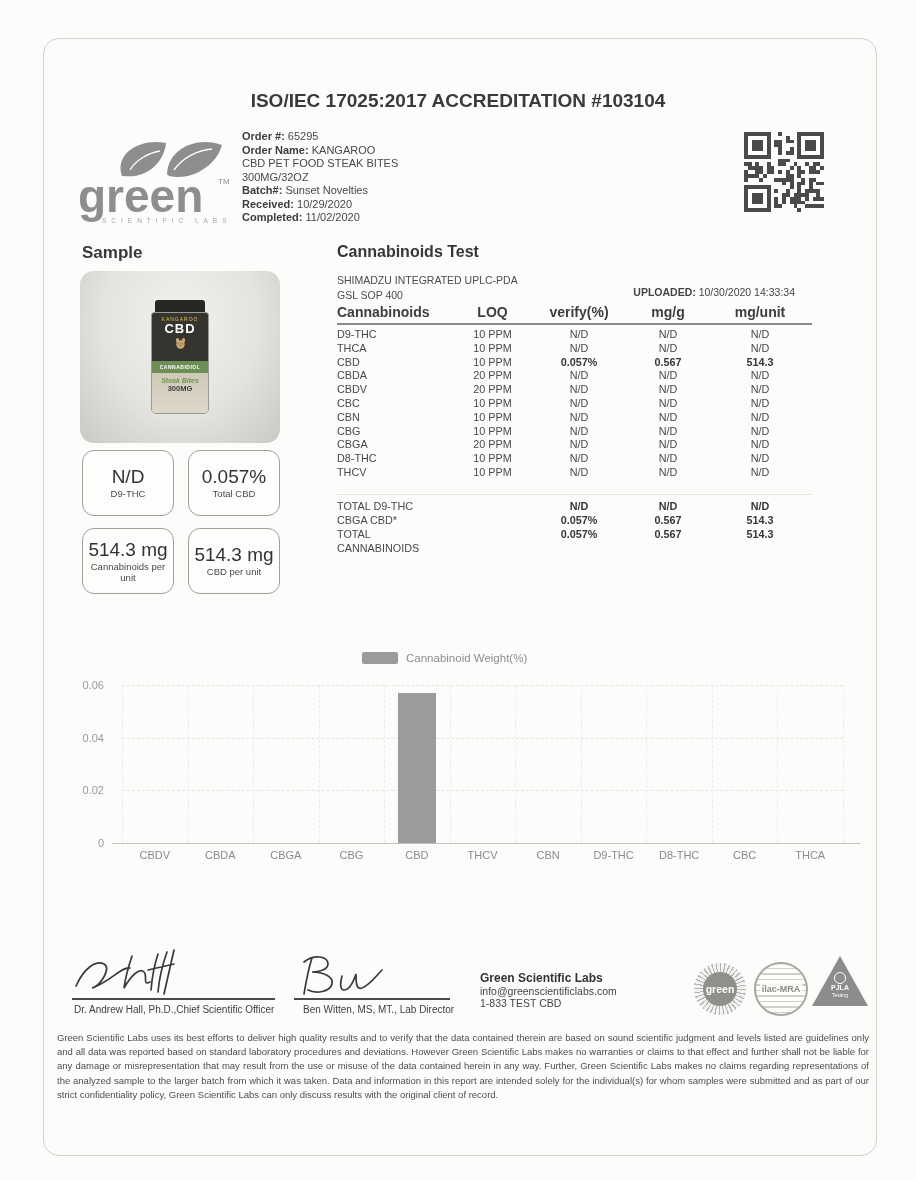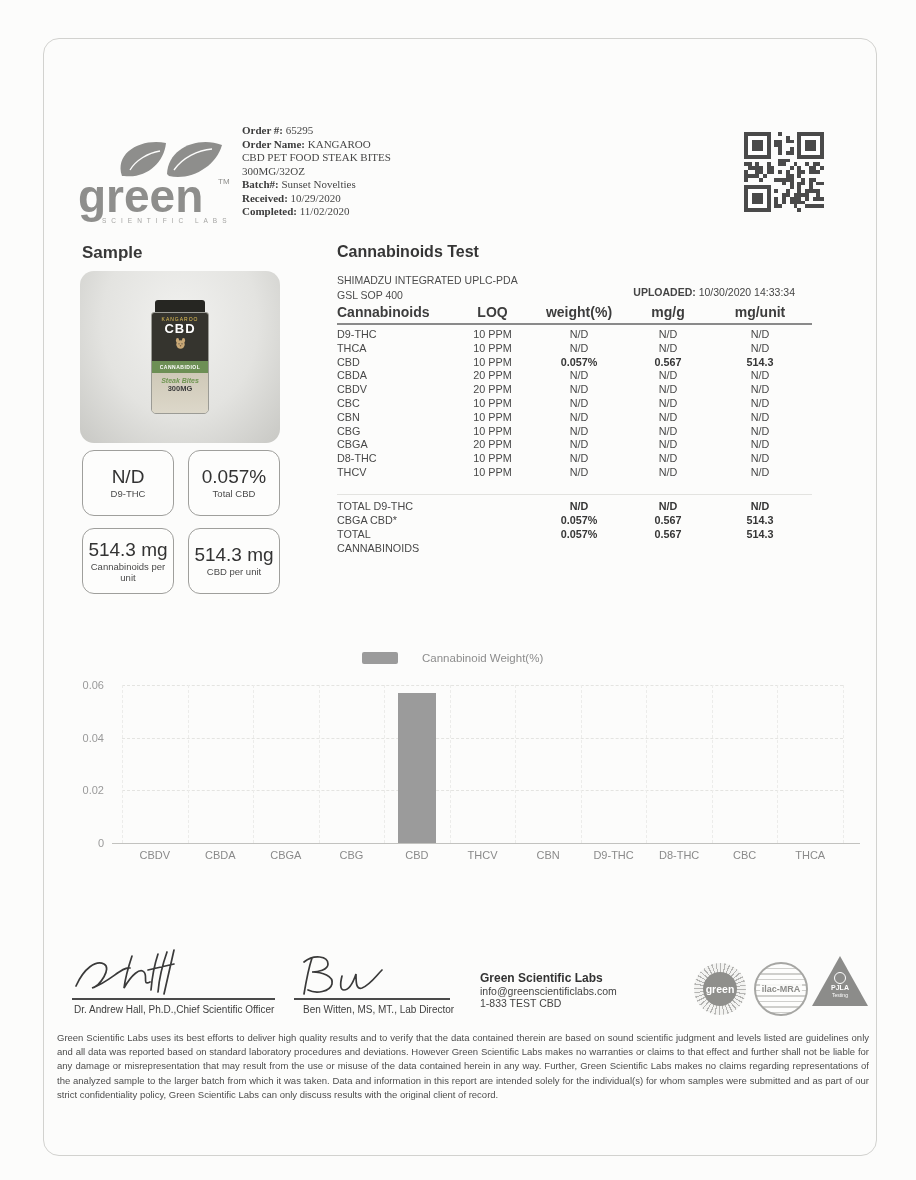--- a/index.html
+++ b/index.html
@@ -8,21 +8,21 @@
   .page-border { position:absolute; left:43px; top:38px; width:834px; height:1118px; border:1px solid #d2d2cf; border-radius:16px; }
   .scan-edge { position:absolute; left:891px; top:290px; width:3px; height:890px; background:linear-gradient(#d8d8d6, #b9b9b6 30%, #cccccا9 60%, #c2c2c0); opacity:.55; }
 
   
   .title { position:absolute; top:56px; left:0; width:100%; text-align:center; font-size:28px; font-weight:bold; color:#3a3a3a; letter-spacing:.5px; }
   .subtitle { position:absolute; top:90px; left:0; width:100%; text-align:center; font-size:19px; font-weight:bold; color:#3a3a3a; }
 
   
   .logo { position:absolute; left:70px; top:136px; width:175px; height:95px; }
   
-  .order { position:absolute; left:242px; top:124px; font-size:11px; line-height:13.5px; color:#474747;font-family:Liberation Serif, serif; }
+  .order { position:absolute; left:242px; top:130px; font-size:11px; line-height:13.5px; color:#474747; }
   .order b { color:#3c3c3c; }
   
   .qr { position:absolute; left:744px; top:132px; width:80px; height:80px; }
 
   
   .sample-h { position:absolute; left:82px; top:243px; font-size:17px; font-weight:bold; color:#383838; }
   .photo { position:absolute; left:80px; top:271px; width:200px; height:172px; border-radius:14px;
            background:radial-gradient(ellipse at 50% 30%, #f1f1ef 0%, #e3e3e0 55%, #c8c8c4 100%);
            display:flex; align-items:center; justify-content:center; }
   .jar { width:58px; text-align:center; }
@@ -53,21 +53,21 @@
            border-bottom:2px solid #8a8a8a; padding-bottom:3px; }
   .thead span, .trow span { text-align:center; }
   .thead span:first-child, .trow span:first-child { text-align:left; }
   .trow { display:grid; grid-template-columns:118px 75px 98px 80px 104px; height:13.8px; line-height:13.8px; }
   .trow .b { font-weight:bold; color:#363636; }
   .totals { margin-top:14px; border-top:1px solid #e3e3e0; padding-top:4px; }
   .totals .trow { height:14.2px; line-height:14.2px; }
   .totals .trow span:first-child { font-size:10.8px; }
 
   
-  .legend { position:absolute; left:362px; top:652px; display:flex; align-items:center; gap:24px; }
+  .legend { position:absolute; left:362px; top:652px; display:flex; align-items:center; gap:8px; }
   .legend-swatch { width:36px; height:12px; background:#a5a5a5; border-radius:2px; }
   .legend-label { font-size:11.5px; color:#8d8d8d; }
   .plot { position:absolute; left:122px; top:685px; width:721px; height:158px; }
   .hgrid { position:absolute; left:0; width:100%; border-top:1px dashed #e4e4e1; }
   .vgrid { position:absolute; top:0; height:100%; border-left:1px dashed #ececea; }
   .axis-x { position:absolute; left:112px; top:843px; width:748px; border-top:1px solid #c2c2bf; }
   .bar { position:absolute; bottom:0; width:38px; background:#9b9b9b; }
   .ylabels { position:absolute; left:60px; top:685px; width:50px; height:158px; }
   .ylabel { position:absolute; right:6px; font-size:11px; color:#9a9a9a; transform:translateY(-6px); }
   .xlabels { position:absolute; left:122px; top:849px; width:721px; display:flex; }
@@ -106,20 +106,21 @@
   .disclaimer { position:absolute; left:57px; top:1031px; width:812px; font-size:9.5px; line-height:14.2px;
      color:#4d4d4d; text-align:justify; }
 </style>
 </head>
 <body>
 
 <div class="page">
   <div class="page-border"></div>
   <div class="scan-edge"></div>
 
+  <div class="subtitle">ISO/IEC 17025:2017 ACCREDITATION #103104</div>
 
   <div class="logo">
     <svg width="175" height="95" viewBox="0 0 175 95">
       <path d="M52 40 C 44 16, 72 2, 96 7 C 94 27, 76 43, 54 40 Z" fill="#8e8e8c"></path>
       <path d="M97 38 C 98 12, 128 0, 152 9 C 146 31, 120 45, 99 40 Z" fill="#8e8e8c"></path>
       <path d="M60 34 C 66 24, 78 17, 90 15" stroke="#fcfcfb" stroke-width="1.4" fill="none"></path>
       <path d="M104 34 C 112 22, 128 14, 142 13" stroke="#fcfcfb" stroke-width="1.4" fill="none"></path>
       <text x="8" y="76" font-size="46" font-weight="bold" fill="#8e8e8c" font-family="Liberation Sans, sans-serif">green</text>
       <text x="148" y="48" font-size="8" fill="#8e8e8c">TM</text>
       <text x="32" y="87" font-size="6.5" letter-spacing="5" fill="#a5a5a3" font-family="Liberation Sans, sans-serif">SCIENTIFIC LABS</text>
@@ -314,21 +315,21 @@
   <div class="sop">GSL SOP 400</div>
   <div class="uploaded">
     <b>UPLOADED:</b>
     <span>10/30/2020 14:33:34</span>
   </div>
 
   <div class="tbl">
     <div class="thead">
       <span>Cannabinoids</span>
       <span>LOQ</span>
-      <span>weight(%)</span>
+      <span>verify(%)</span>
       <span>mg/g</span>
       <span>mg/unit</span>
     </div>
     <div style="padding-top:3px;">
         <div class="trow">
           <span>D9-THC</span>
           <span>10 PPM</span>
           <span>N/D</span>
           <span>N/D</span>
           <span>N/D</span>

